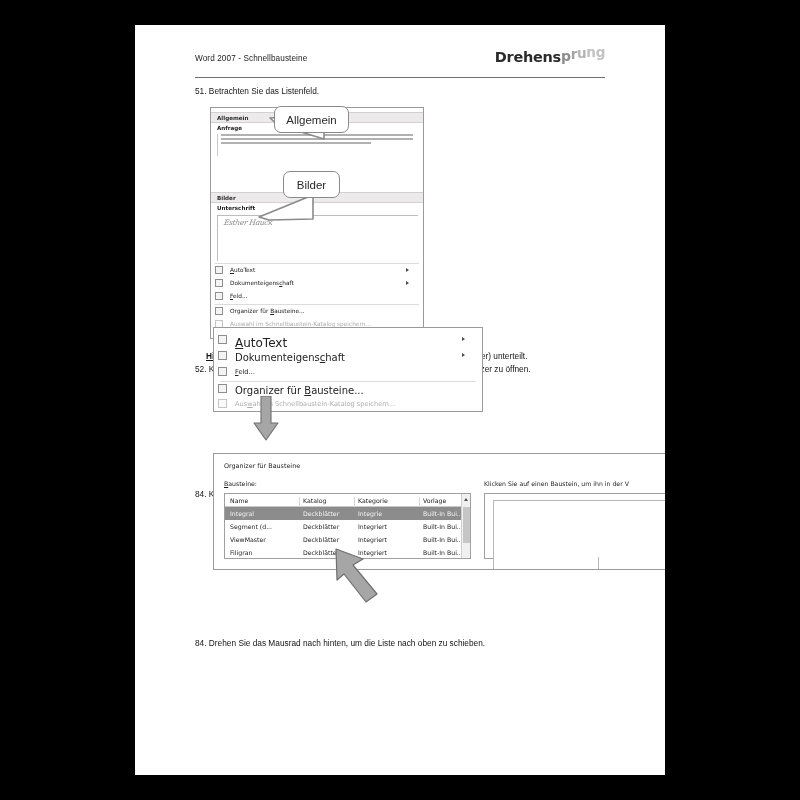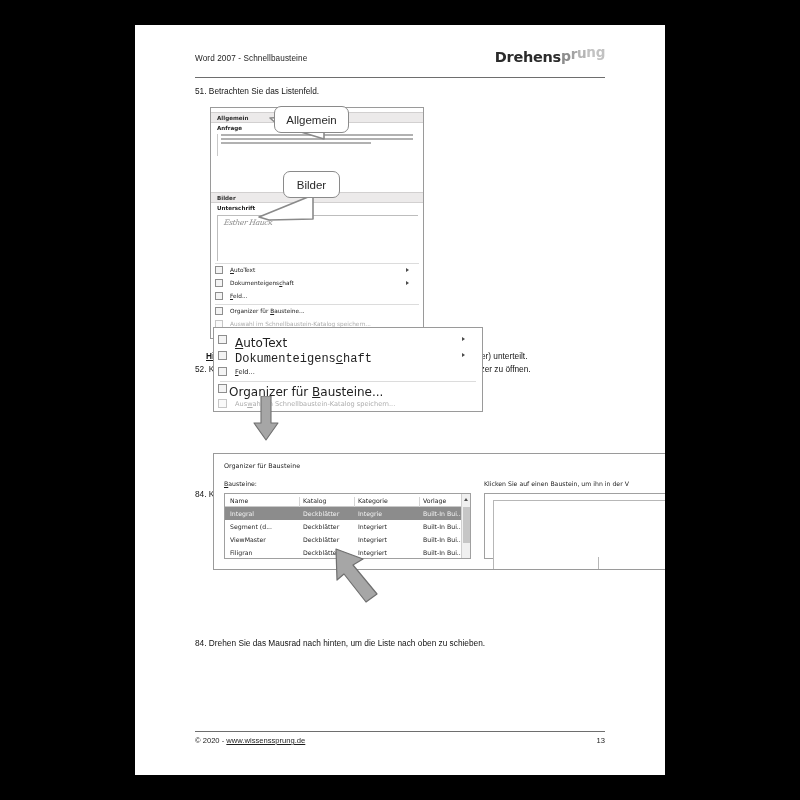--- a/index.html
+++ b/index.html
@@ -371,31 +371,31 @@
   </div>
 
   <div class="shot" id="shot2">
     <div class="menu-item" style="top:6px; width:255px;">
       <span class="mi-icon" style="width:9px;height:9px;"></span>
       <span class="mi-label" style="font-size:12px;left:17px;"><span class="uline">A</span><span>utoText</span></span>
       <span class="mi-arrow" style="right:8px;"></span>
     </div>
     <div class="menu-item" style="top:22px; width:255px;">
       <span class="mi-icon" style="width:9px;height:9px;"></span>
-      <span class="mi-label" style="font-size:12px;left:17px;font-family:Liberation Mono, monospace;"><span>Dokumenteigens</span><span class="uline">c</span><span>haft</span></span>
+      <span class="mi-label" style="font-size:10px;left:17px;"><span>Dokumenteigens</span><span class="uline">c</span><span>haft</span></span>
       <span class="mi-arrow" style="right:8px;"></span>
     </div>
     <div class="menu-item" style="top:38px; width:255px;">
       <span class="mi-icon" style="width:9px;height:9px;"></span>
       <span class="mi-label" style="font-size:6.6px;left:17px;"><span class="uline">F</span><span>eld...</span></span>
     </div>
     <div class="menu-sep" style="left:6px; top:53px; width:256px;"></div>
     <div class="menu-item" style="top:55px; width:255px;">
       <span class="mi-icon" style="width:9px;height:9px;"></span>
-      <span class="mi-label" style="font-size:12px;left:11px;"><span>Organizer für </span><span class="uline">B</span><span>austeine...</span></span>
+      <span class="mi-label" style="font-size:10px;left:17px;"><span>Organizer für </span><span class="uline">B</span><span>austeine...</span></span>
     </div>
     <div class="menu-item disabled" style="top:70px; width:255px;">
       <span class="mi-icon" style="width:9px;height:9px;"></span>
       <span class="mi-label" style="font-size:6.6px;left:17px;"><span>Aus</span><span class="uline">w</span><span>ahl im Schnellbaustein-Katalog speichern...</span></span>
     </div>
   </div>
 
   <svg class="bigarrow" style="left:118px; top:371px;" width="26" height="45">
     <polygon points="8,0 18,0 18,27 25,27 13,44 1,27 8,27" fill="#a6a6a6" stroke="#6f6f6f" stroke-width="1.1" stroke-linejoin="round"></polygon>
   </svg>
@@ -459,18 +459,14 @@
 
   <svg class="bigarrow" style="left:198px; top:521px;" width="58" height="58">
     <polygon points="3,3 30,13 20,19 44,48 33,56 11,28 4,34" fill="#a6a6a6" stroke="#6f6f6f" stroke-width="1.2" stroke-linejoin="round"></polygon>
   </svg>
 
   <div class="step" style="left:60px; top:613px;">
     <span class="num">84.</span>
     <span>Drehen Sie das Mausrad nach hinten, um die Liste nach oben zu schieben.</span>
   </div>
 
-  <div id="footer">
-    <div class="ft-left"><span>© 2020 - </span><span class="link">www.wissenssprung.de</span></div>
-    <div class="ft-page">13</div>
-  </div>
 
 </div>
 
 </body></html>

